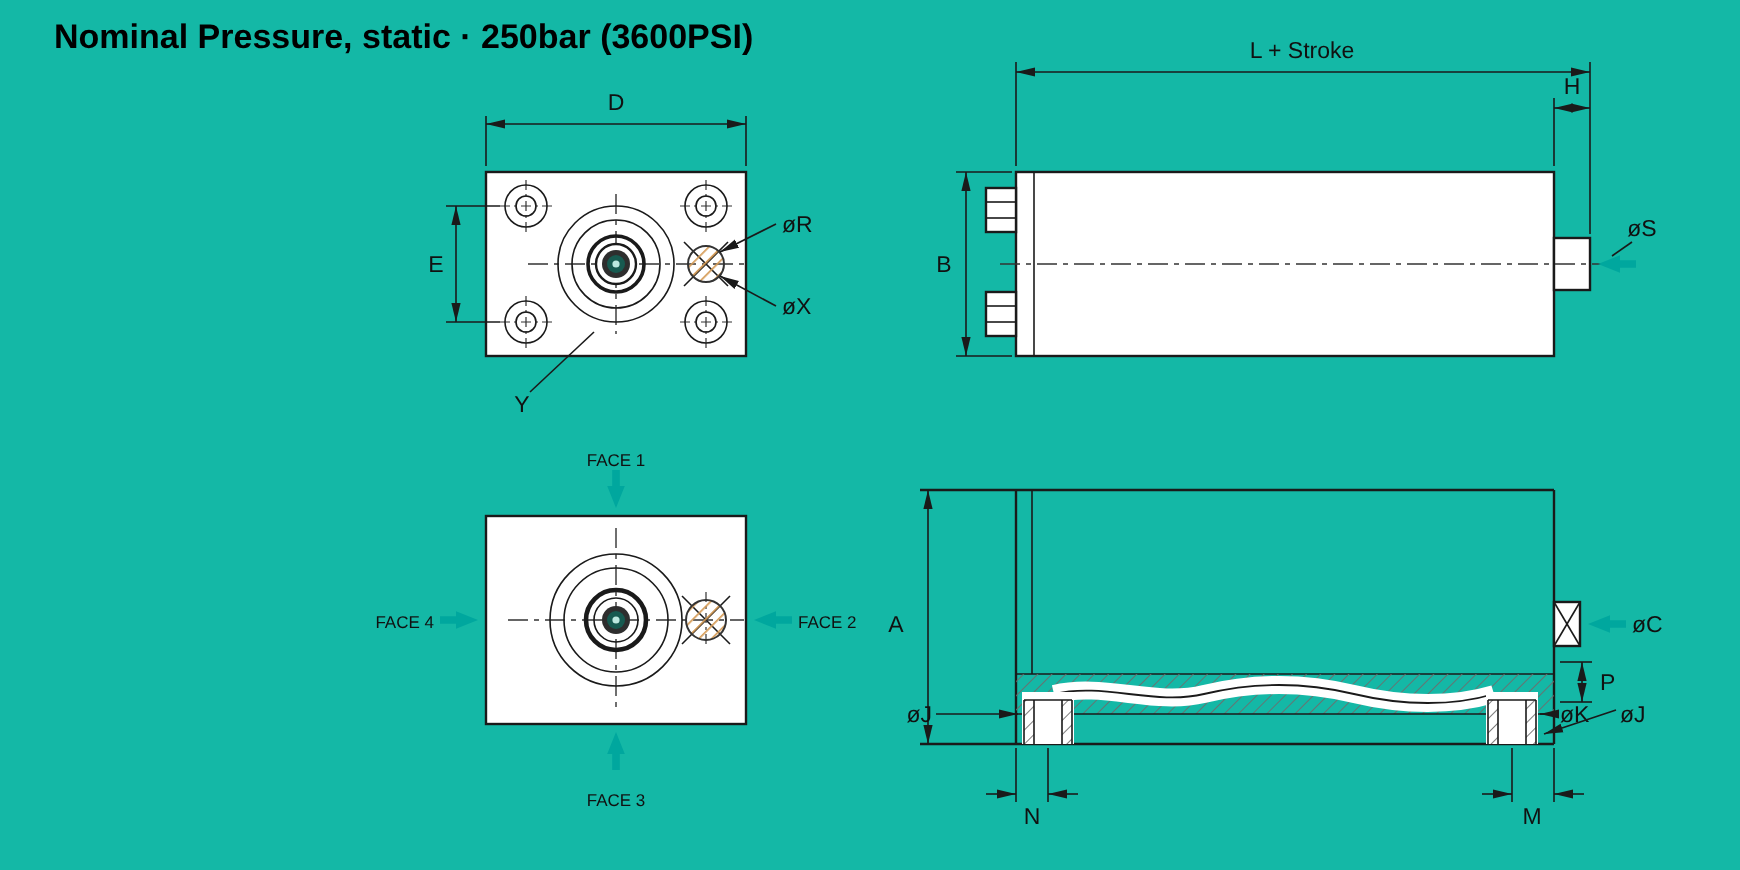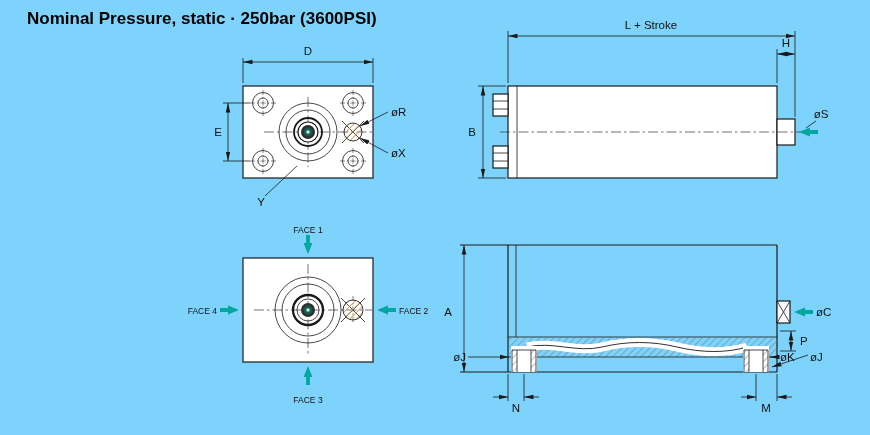--- a/index.html
+++ b/index.html
@@ -1,16 +1,16 @@
 <!DOCTYPE html>
 <html><head>
 <meta charset="utf-8">
 <style>
   html,body { margin:0; padding:0; background:#fff; }
-  .page { position:relative; width:870px; height:435px; background:#7dd3fc;
+  .page { position:relative; width:870px; height:435px; background:#14b8a6;
           font-family:"Liberation Sans", sans-serif; overflow:hidden; }
   .title { position:absolute; left:27px; top:9px; font-size:17px; font-weight:bold;
            color:#000; font-family:"Liberation Sans", sans-serif; }
   svg { position:absolute; left:0; top:0; }
   svg text { font-family:"Liberation Sans", sans-serif; fill:#111; }
   .t  { font-size:11.5px; }
   .ts { font-size:8.5px; }
   .ln { stroke:#1a1a1a; stroke-width:1.2; fill:none; }
   .lw { stroke:#1a1a1a; stroke-width:1.2; fill:#fff; }
   .tn { stroke:#1a1a1a; stroke-width:0.8; fill:none; }

